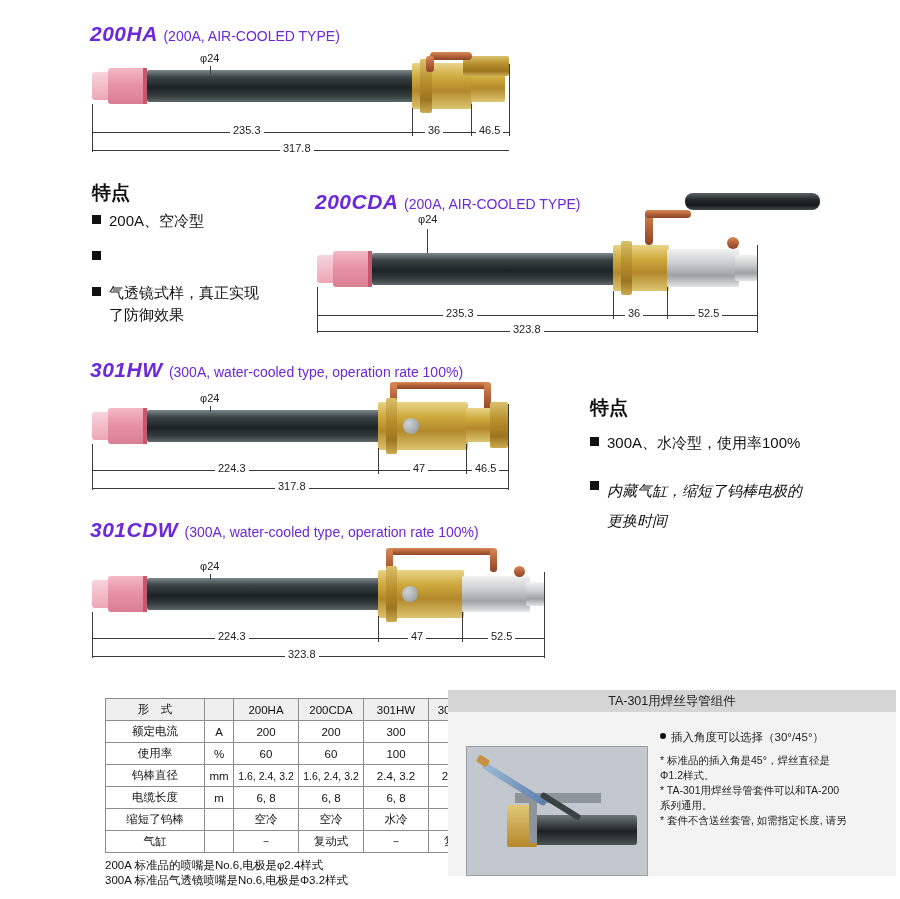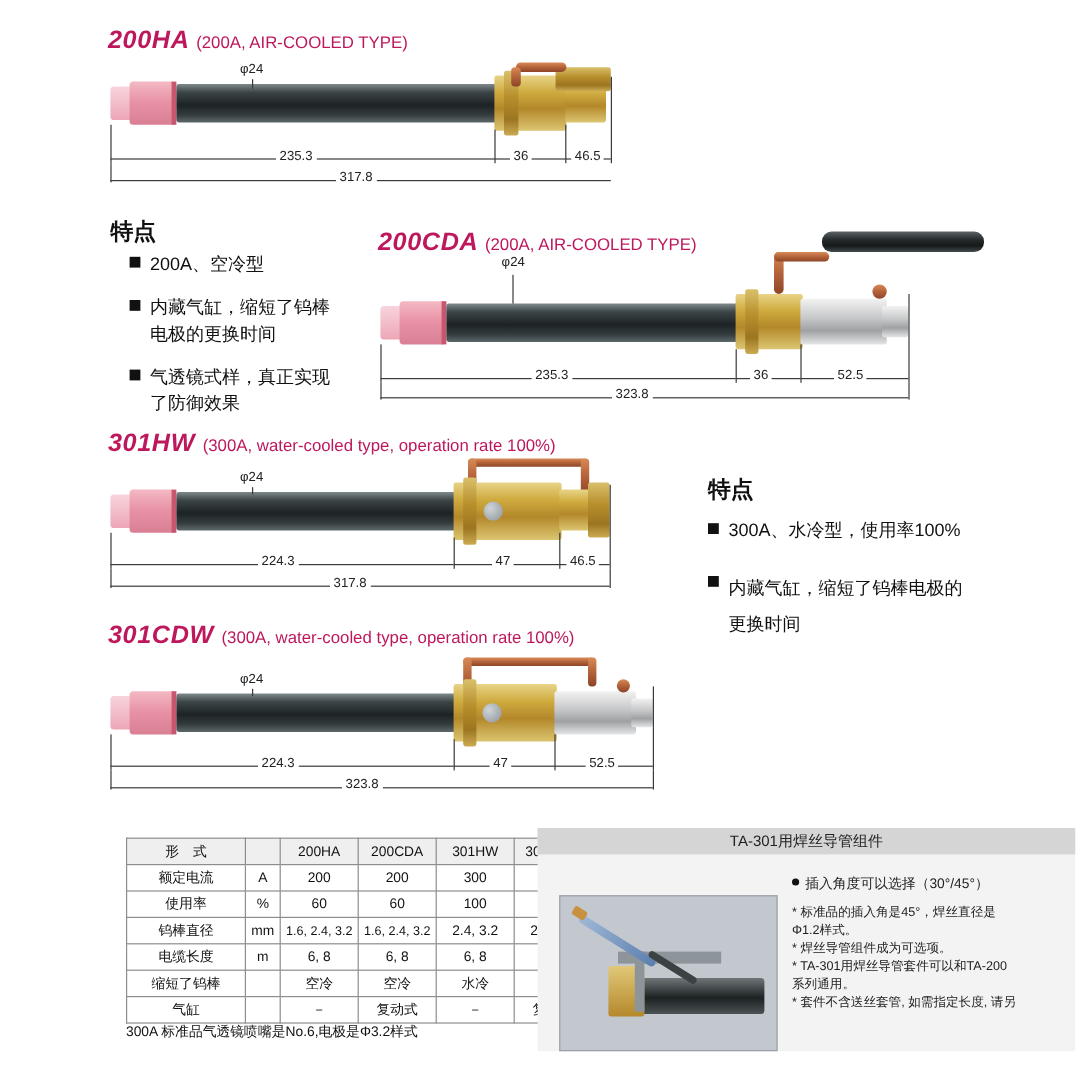--- a/index.html
+++ b/index.html
@@ -7,21 +7,21 @@
     width:900px;height:899px;
     background:#ffffff;
     font-family:"Liberation Sans", sans-serif;
     color:#111;
     position:relative;
     overflow:hidden;
   }
   .abs{position:absolute;}
 
   
-  .model-head{font-style:italic;font-weight:bold;font-size:21px;letter-spacing:.5px;color:#be185d;}
+  .model-head{font-style:italic;font-weight:bold;font-size:21px;letter-spacing:.5px;color:#6d28d9;}
   .model-sub{font-style:normal;font-weight:normal;font-size:14px;letter-spacing:0;}
   .feature-title{font-size:19px;font-weight:bold;color:#111;}
   .feature-item{font-size:15px;color:#111;line-height:22px;}
   .feature-bullet{display:inline-block;width:9px;height:9px;background:#111;margin-right:8px;vertical-align:2px;}
   .feat-text{display:inline-block;vertical-align:top;max-width:250px;}
 
   
   .nozzle{background:linear-gradient(180deg,#f3b9c4 0%,#e891a4 48%,#d87f94 100%);border-radius:3px;}
   .nozzle-tip{background:linear-gradient(180deg,#f7d4dc 0%,#eda6b6 100%);border-radius:3px 0 0 3px;}
   .ring{background:#c9566f;}
@@ -123,27 +123,26 @@
   <div class="abs dimtext" style="left:140px;top:74px;">235.3</div>
   <div class="abs dimtext" style="left:335px;top:74px;">36</div>
   <div class="abs dimtext" style="left:386px;top:74px;">46.5</div>
 
   <div class="abs dimline" style="left:2px;top:100px;width:417px;"></div>
   <div class="abs vtick" style="left:2px;top:86px;height:16px;"></div>
   <div class="abs dimtext" style="left:190px;top:92px;">317.8</div>
 </div>
 
 <div class="abs feature-title" style="left:92px;top:180px;">特点</div>
-<div class="abs" style="left:108px;top:210px;width:200px;">
+<div class="abs" style="left:92px;top:210px;width:200px;">
   <div class="feature-item" style="margin-bottom:14px;">
     <span class="feature-bullet"></span><span class="feat-text" style="white-space:pre-line;">200A、空冷型</span>
   </div>
   <div class="feature-item" style="margin-bottom:14px;">
-    <span class="feature-bullet"></span><span class="feat-text" style="white-space:pre-line;">内藏气缸，缩短了钨棒
-电极的更换时间</span>
+    <span class="feature-bullet"></span>
   </div>
   <div class="feature-item">
     <span class="feature-bullet"></span><span class="feat-text" style="white-space:pre-line;">气透镜式样，真正实现
 了防御效果</span>
   </div>
 </div>
 
 <div class="abs model-head" style="left:315px;top:190px;">
   <span>200CDA</span>
   <span class="model-sub">(200A, AIR-COOLED TYPE)</span>
@@ -223,21 +222,21 @@
   <div class="abs vtick" style="left:2px;top:94px;height:16px;"></div>
   <div class="abs vtick" style="left:418px;top:94px;height:16px;"></div>
   <div class="abs dimtext" style="left:185px;top:100px;">317.8</div>
 </div>
 
 <div class="abs feature-title" style="left:590px;top:395px;">特点</div>
 <div class="abs" style="left:590px;top:432px;width:280px;">
   <div class="feature-item" style="margin-bottom:22px;text-decoration:underline;">
     <span class="feature-bullet"></span><span class="feat-text" style="white-space:pre-line;max-width:255px;">300A、水冷型，使用率100%</span>
   </div>
-  <div class="feature-item" style="margin-bottom:22px;">
+  <div class="feature-item" style="margin-bottom:22px;font-style:italic;">
     <span class="feature-bullet"></span><span class="feat-text" style="white-space:pre-line;max-width:255px;line-height:30px;">内藏气缸，缩短了钨棒电极的
 更换时间</span>
   </div>
 </div>
 
 <div class="abs model-head" style="left:90px;top:518px;">
   <span>301CDW</span>
   <span class="model-sub">(300A, water-cooled type, operation rate 100%)</span>
 </div>
 
@@ -333,20 +332,21 @@
       <tr>
         <td>气缸</td>
         <td></td>
         <td>－</td>
         <td>复动式</td>
         <td>－</td>
         <td>复动式</td>
       </tr>
     </tbody>
   </table>
+  <div class="tbl-note" style="margin-top:5px;">200A 标准品的喷嘴是No.6,电极是φ2.4样式</div>
   <div class="tbl-note">300A 标准品气透镜喷嘴是No.6,电极是Φ3.2样式</div>
 </div>
 
 <div class="abs panel" style="left:448px;top:690px;width:448px;height:186px;">
   <div class="panel-title">TA-301用焊丝导管组件</div>
 
   <div class="abs photo" style="left:18px;top:34px;width:180px;height:128px;">
     <div class="abs" style="left:58px;top:68px;width:112px;height:30px;background:linear-gradient(180deg,#6e7678,#1d2223 55%,#4a5253);border-radius:3px;"></div>
     <div class="abs" style="left:40px;top:58px;width:30px;height:42px;background:linear-gradient(180deg,#e0c878,#b5882c);border-radius:2px;"></div>
     <div class="abs" style="left:48px;top:46px;width:86px;height:10px;background:#8d949a;"></div>
@@ -355,18 +355,17 @@
     <div class="abs" style="left:10px;top:10px;width:12px;height:8px;background:#c8913f;border-radius:2px;transform:rotate(32deg);"></div>
     <div class="abs" style="left:74px;top:44px;width:46px;height:6px;background:#3b4244;border-radius:3px;transform:rotate(32deg);transform-origin:left center;"></div>
   </div>
 
   <div class="abs panel-note" style="left:212px;top:40px;width:222px;">
     <div class="lead" style="margin-bottom:8px;">
       <span class="dot"></span><span>插入角度可以选择（30°/45°）</span>
     </div>
     <div>* 标准品的插入角是45°，焊丝直径是</div>
     <div>Φ1.2样式。</div>
-    <div>* 焊丝导管组件成为可选项。</div>
     <div>* TA-301用焊丝导管套件可以和TA-200</div>
     <div>系列通用。</div>
     <div>* 套件不含送丝套管, 如需指定长度, 请另</div>
   </div>
 </div>
 
 </body></html>

